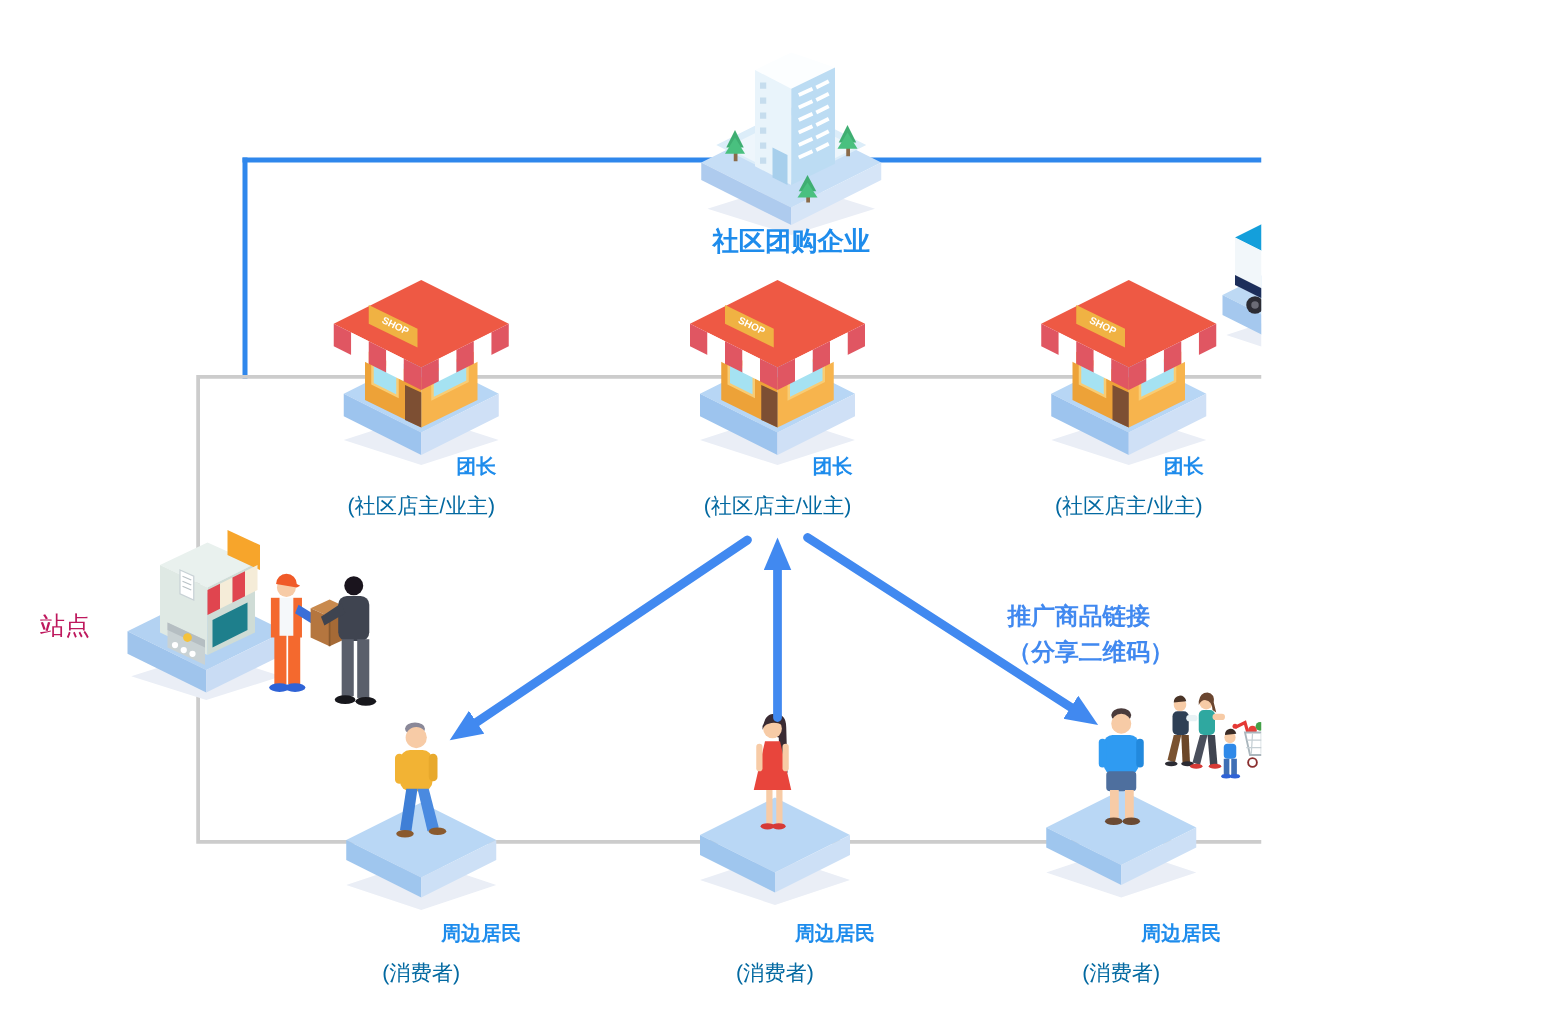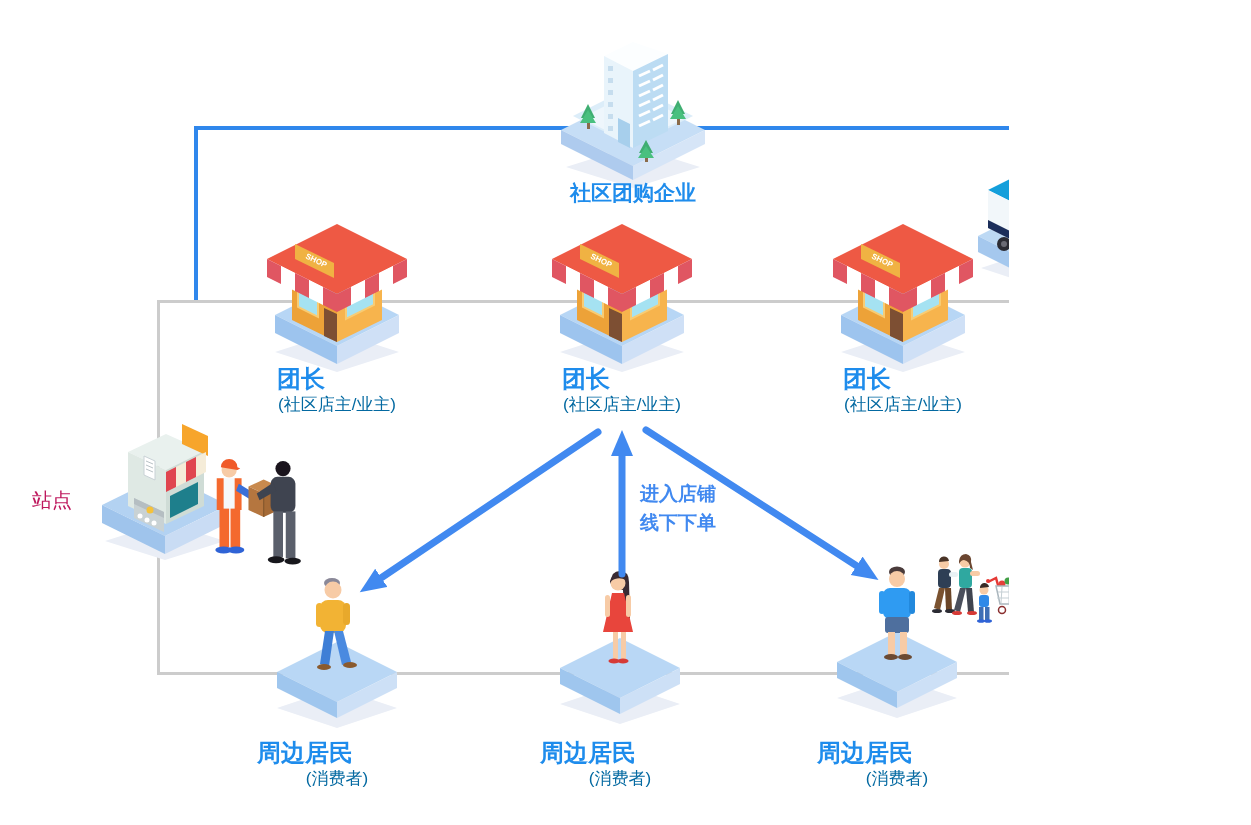--- a/index.html
+++ b/index.html
@@ -8,21 +8,21 @@
     font-family:"Liberation Sans","DejaVu Sans",sans-serif;
   }
   
   .blue-seg{position:absolute;background:#2f87ec;z-index:1;}
   .boundary{position:absolute;border:3px solid #cccccc;box-sizing:border-box;z-index:1;background:transparent;}
   
   .icon{position:absolute;z-index:2;}
   .overlay{position:absolute;left:0;top:0;z-index:3;pointer-events:none;}
   
   .lbl{position:absolute;z-index:4;white-space:nowrap;}
-  .node-title{color:#1e8cec;font-weight:700;font-size:24px;text-align:left;}
+  .node-title{color:#1e8cec;font-weight:700;font-size:16px;text-align:right;}
   .node-sub{color:#0369a1;font-weight:400;font-size:17px;text-align:center;}
   .dark-label{color:#be185d;font-weight:500;font-size:20px;}
   .flow-label{color:#4189f0;font-weight:700;font-size:19px;line-height:29px;}
   .enterprise-title{color:#1e8cec;font-weight:700;font-size:21px;text-align:center;}
 </style>
 </head>
 <body>
 
 <div id="canvas">
 
@@ -390,18 +390,18 @@
     <defs>
       <marker id="ah" markerUnits="userSpaceOnUse" markerWidth="30" markerHeight="24" refX="4" refY="11" orient="auto">
         <polygon points="0,0 26,11 0,22" fill="#4189f0"></polygon>
       </marker>
     </defs>
     <line x1="598" y1="432" x2="378" y2="580" stroke="#4189f0" stroke-width="7" stroke-linecap="round" marker-end="url(#ah)"></line>
     <line x1="622" y1="574" x2="622" y2="452" stroke="#4189f0" stroke-width="7" stroke-linecap="round" marker-end="url(#ah)"></line>
     <line x1="646" y1="430" x2="860" y2="568" stroke="#4189f0" stroke-width="7" stroke-linecap="round" marker-end="url(#ah)"></line>
   </svg>
 
-  <div class="lbl flow-label" style="left:640px;top:479px;">
-    <div>进入店铺</div>
-    <div>线下下单</div>
+  <div class="lbl flow-label" style="left:806px;top:479px;">
+    <div>推广商品链接</div>
+    <div>（分享二维码）</div>
   </div>
 
 </div>
 
 </body></html>

